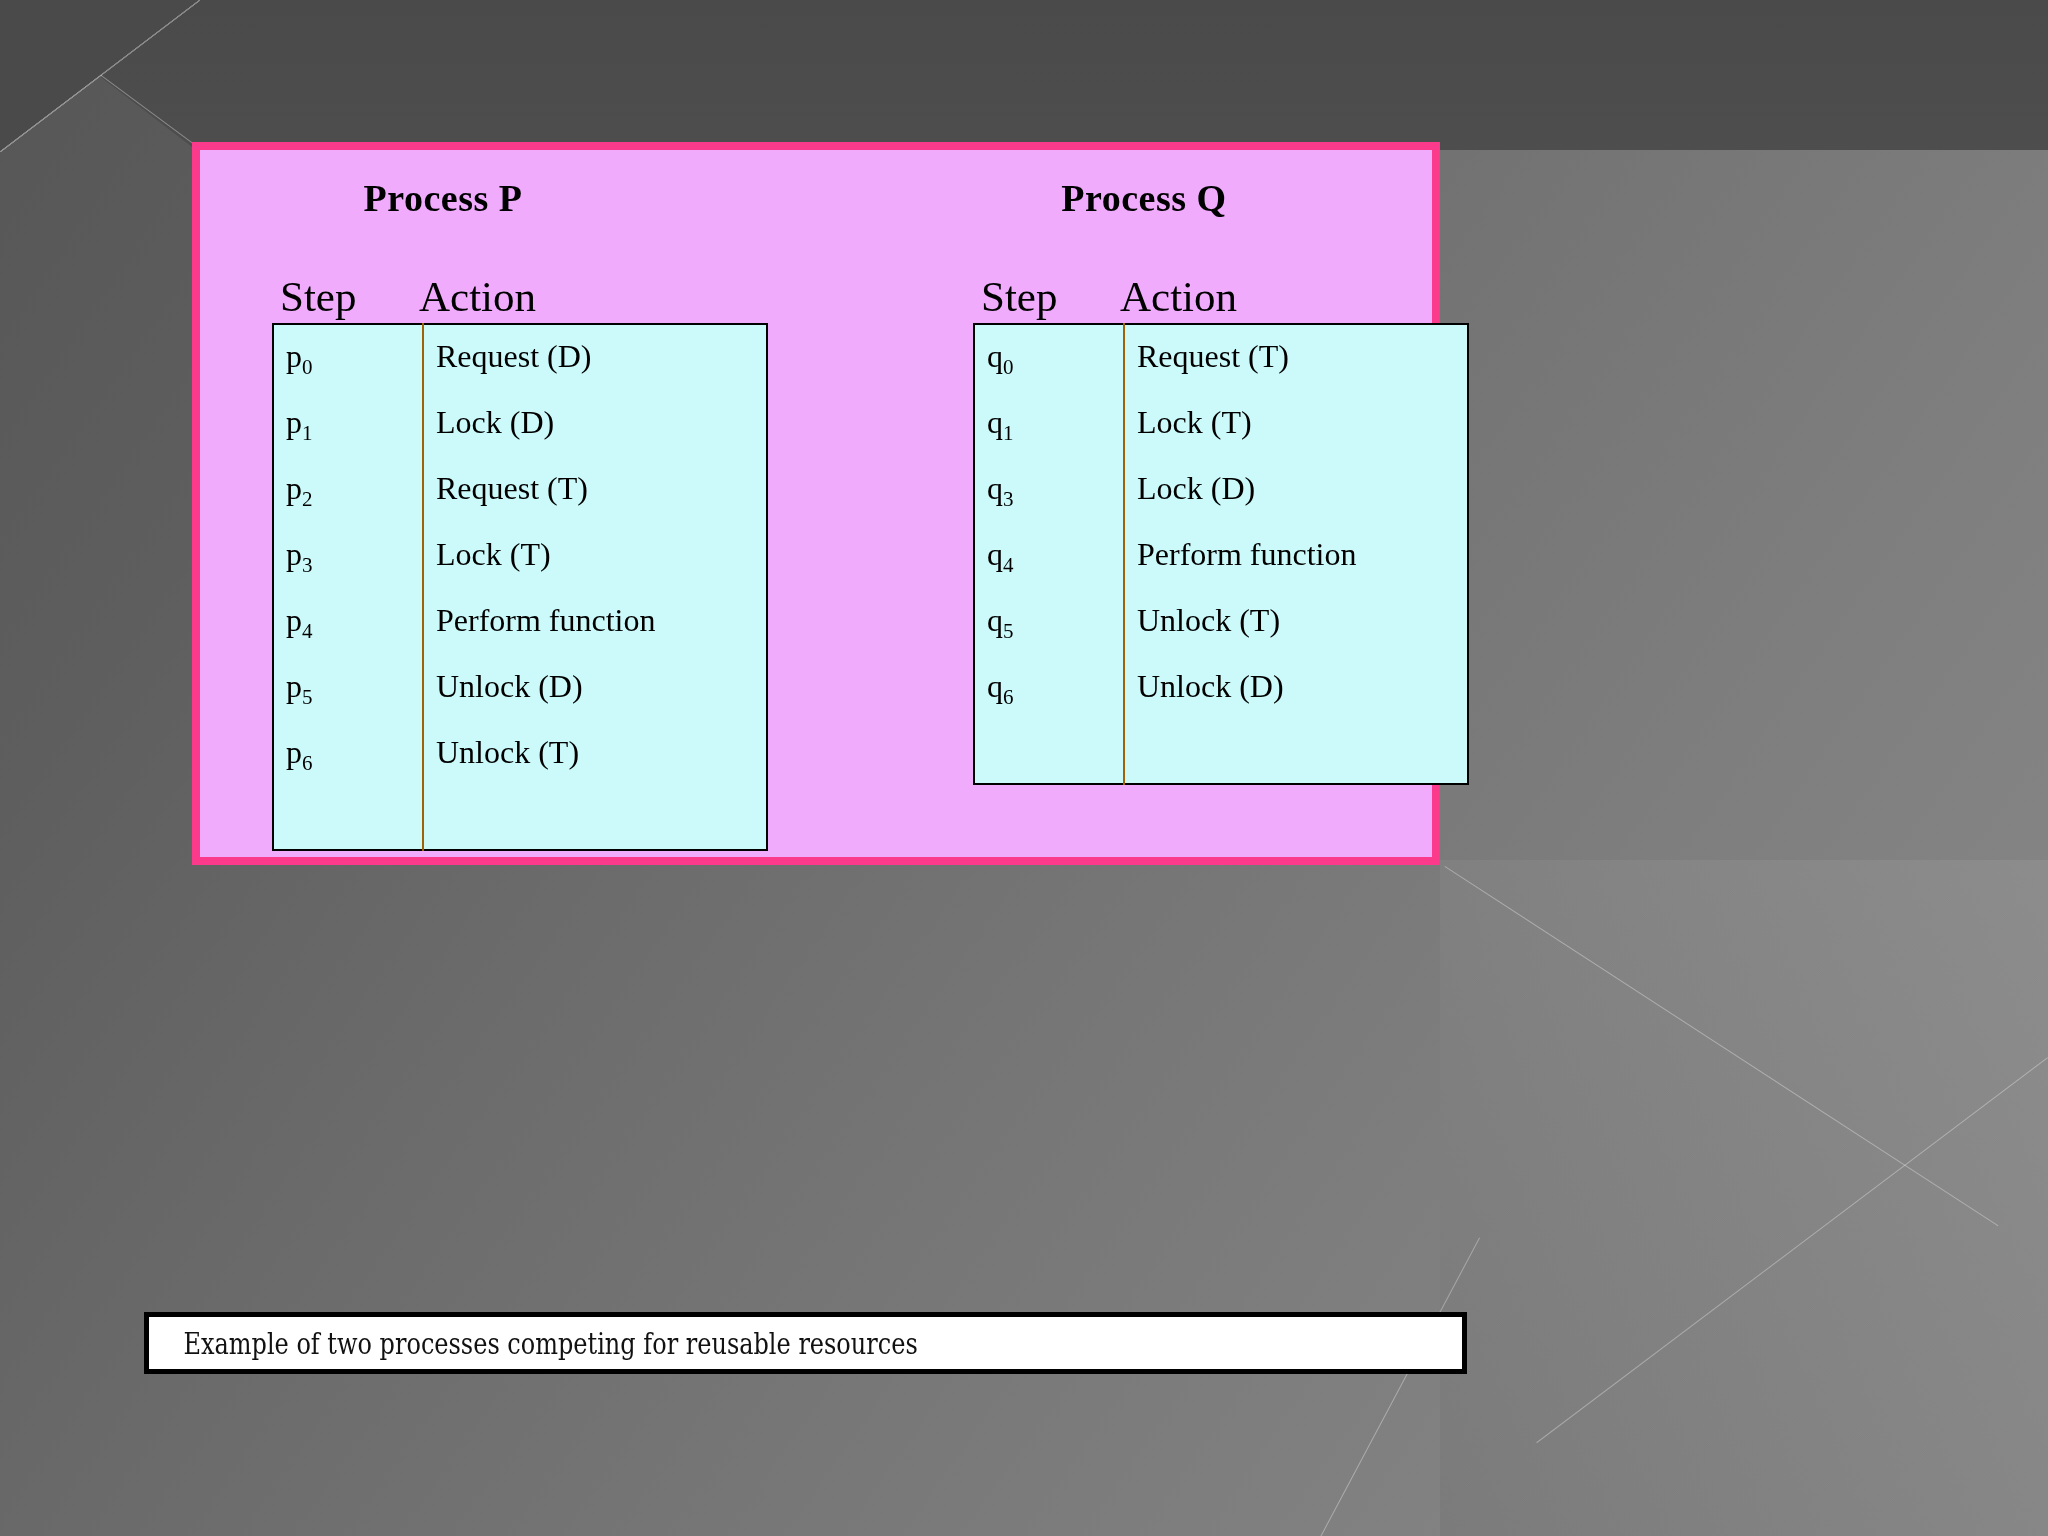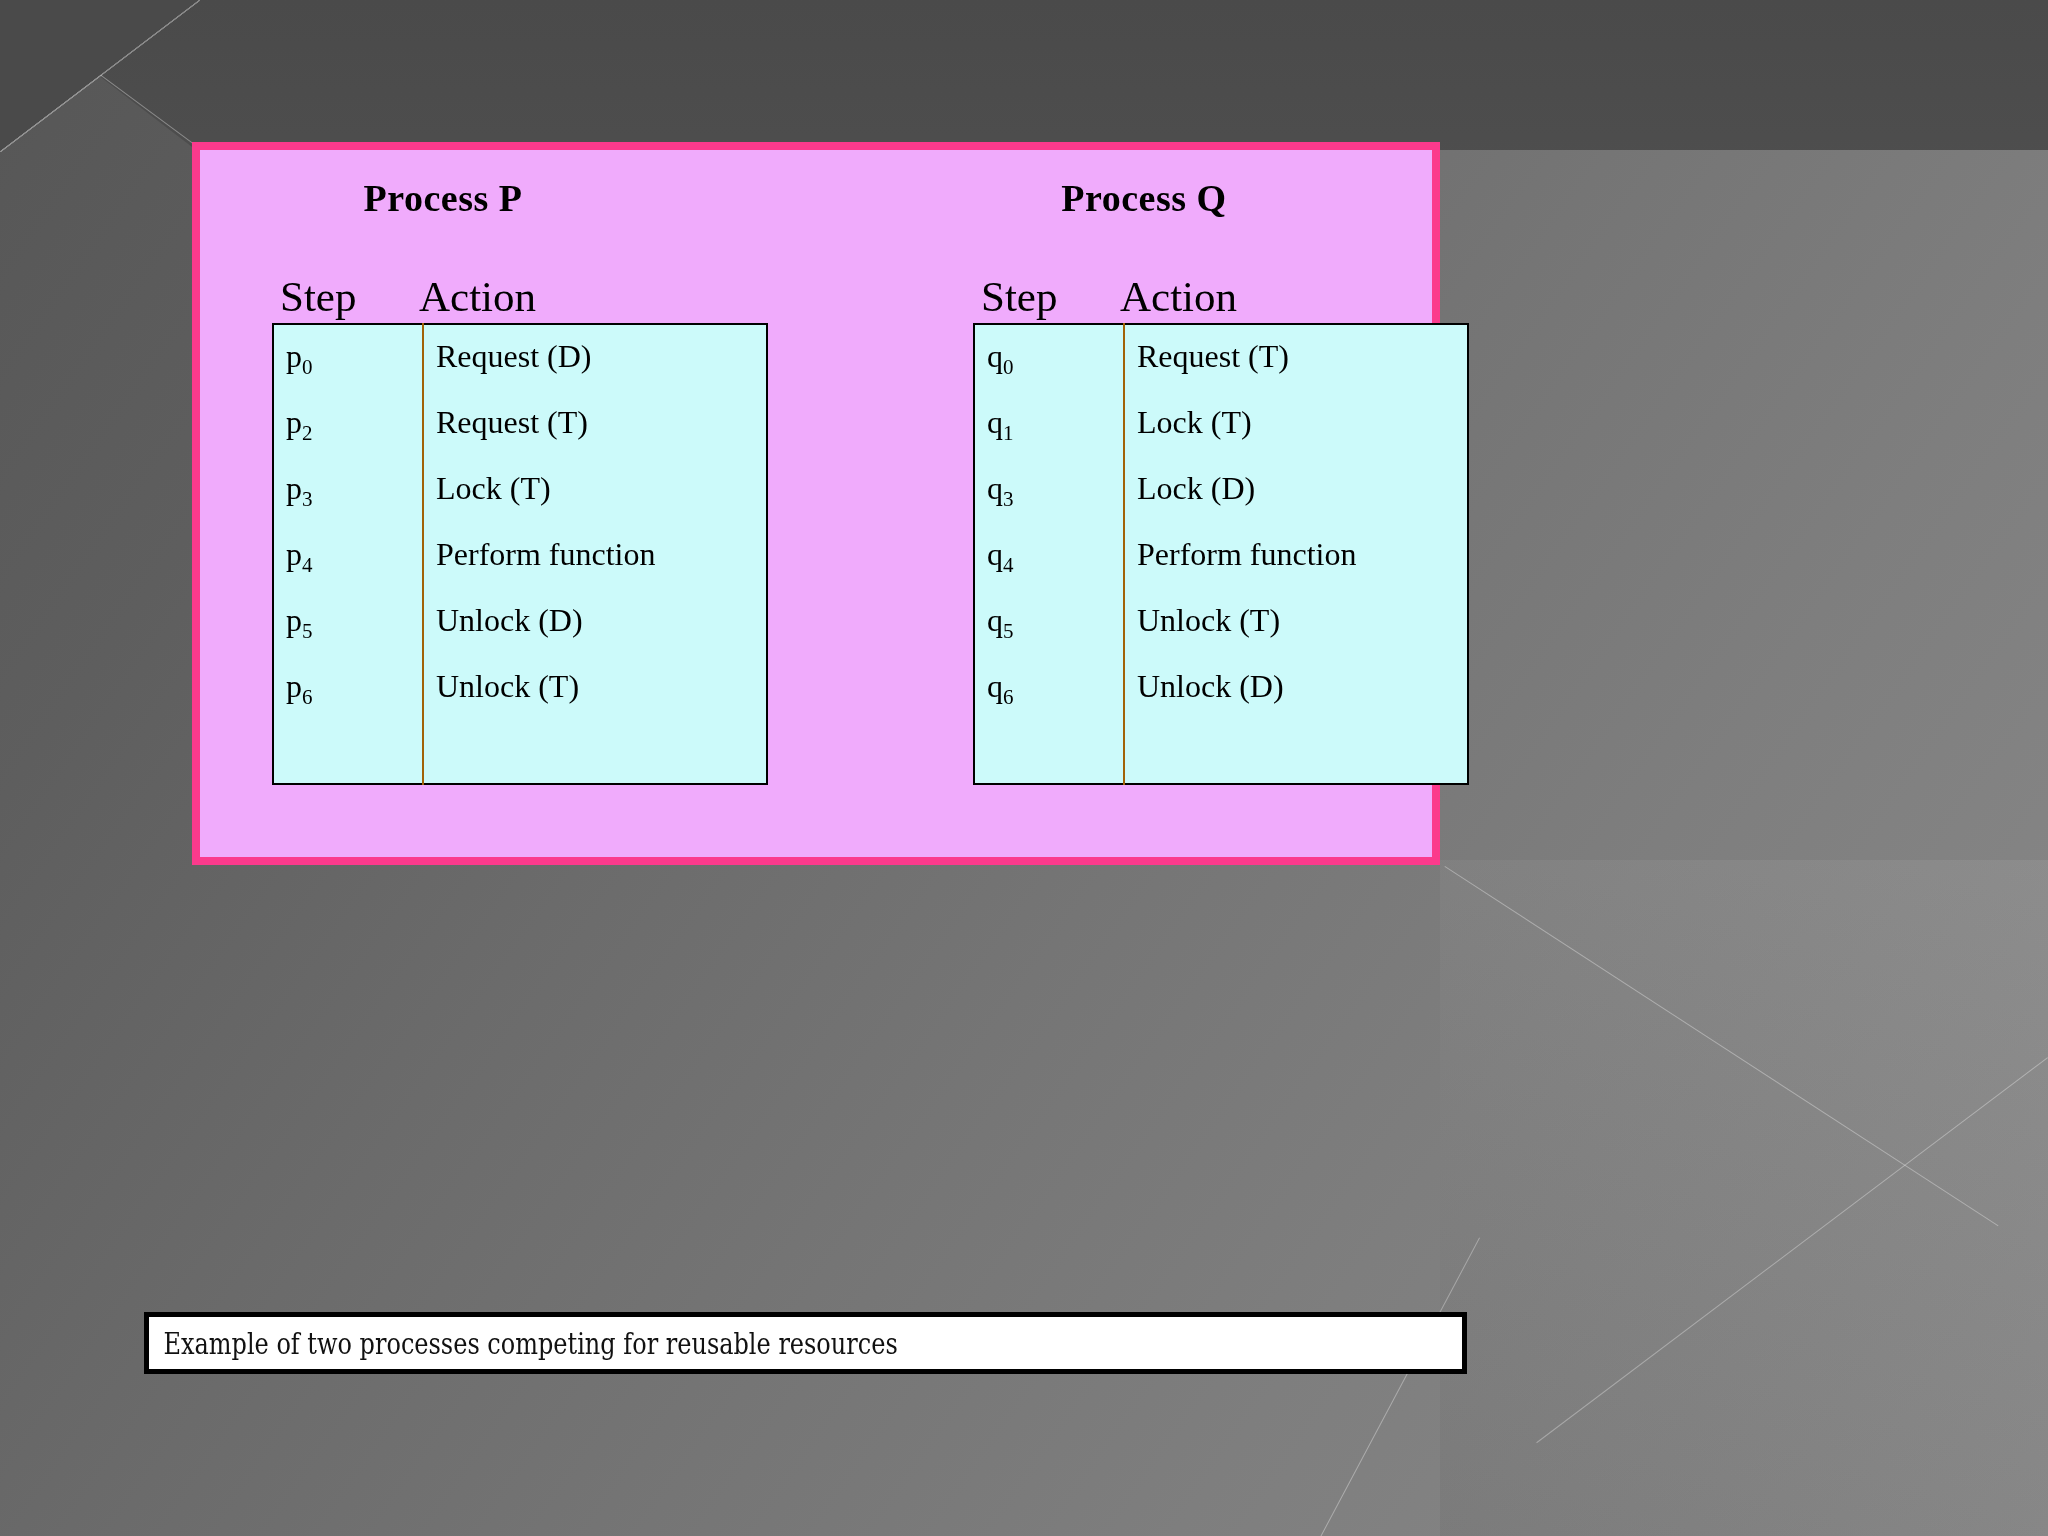--- a/index.html
+++ b/index.html
@@ -134,20 +134,21 @@
     position: absolute;
     left: 144px;
     top: 1312px;
     width: 1323px;
     height: 62px;
     background: #ffffff;
     border: 5px solid #000000;
     box-sizing: border-box;
     display: flex;
     align-items: center;
+    padding-left: 20px;
   }
   .caption-text {
     font-family: "DejaVu Serif", serif;
     font-size: 30px;
     color: #111;
     padding-left: 18px;
     white-space: nowrap;
     transform: scaleX(0.80);
     transform-origin: left center;
   }
@@ -183,20 +184,24 @@
           <div class="h-action">Action</div>
         </div>
 
         <table class="steps">
           <tbody>
             <tr>
               <td class="step"><span>p</span><sub>0</sub></td>
               <td class="action">Request (D)</td>
             </tr>
             <tr>
+              <td class="step"><span>p</span><sub>1</sub></td>
+              <td class="action">Lock (D)</td>
+            </tr>
+            <tr>
               <td class="step"><span>p</span><sub>2</sub></td>
               <td class="action">Request (T)</td>
             </tr>
             <tr>
               <td class="step"><span>p</span><sub>3</sub></td>
               <td class="action">Lock (T)</td>
             </tr>
             <tr>
               <td class="step"><span>p</span><sub>4</sub></td>
               <td class="action">Perform function</td>

